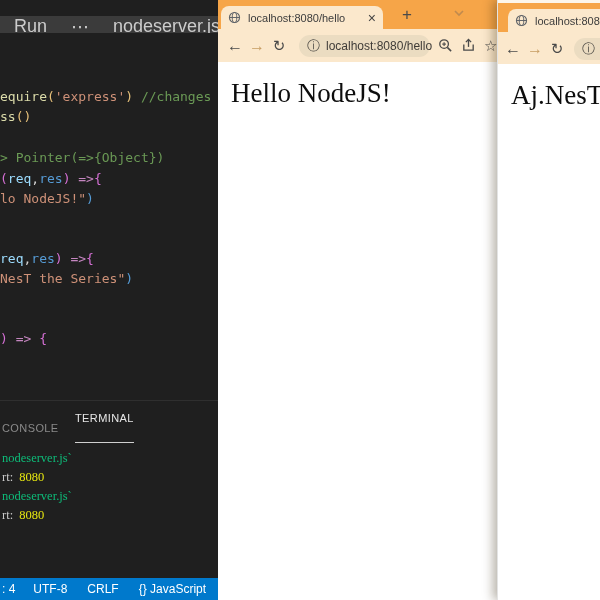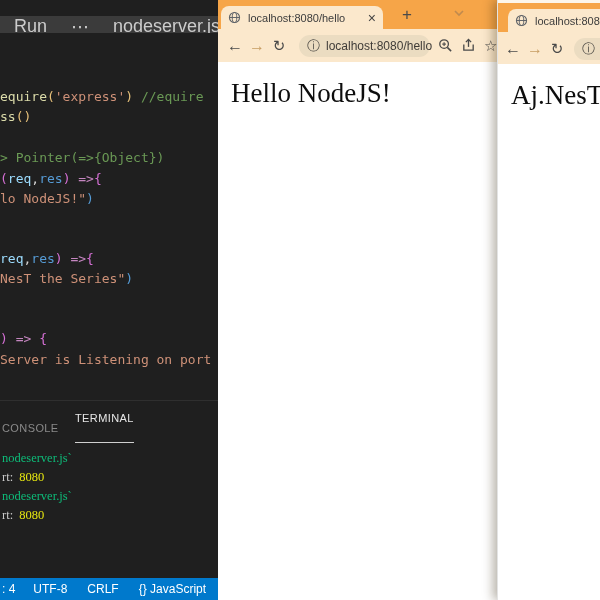--- a/index.html
+++ b/index.html
@@ -81,29 +81,28 @@
 
   <div class="vscode">
 
     <div class="vs-titlebar">
       <span class="vs-menu-run">Run</span>
       <span class="vs-menu-more">⋯</span>
       <span class="vs-title">nodeserver.js - AjNesTN</span>
     </div>
 
     <div class="vs-editor" id="code-lines">
-        <div class="tline" style="top: 56px;"><span style="color: rgb(220, 220, 170);">equire</span><span style="color: rgb(232, 194, 123);">(</span><span style="color: rgb(206, 145, 120);">'express'</span><span style="color: rgb(232, 194, 123);">)</span><span style="color: rgb(212, 212, 212);"> </span><span style="color: rgb(106, 153, 85);">//equire</span></div>
+        <div class="tline" style="top: 56px;"><span style="color: rgb(220, 220, 170);">equire</span><span style="color: rgb(232, 194, 123);">(</span><span style="color: rgb(206, 145, 120);">'express'</span><span style="color: rgb(232, 194, 123);">)</span><span style="color: rgb(212, 212, 212);"> </span><span style="color: rgb(106, 153, 85);">//changes</span></div>
         <div class="tline" style="top: 76px;"><span style="color: rgb(220, 220, 170);">ss</span><span style="color: rgb(232, 194, 123);">()</span></div>
         <div class="tline" style="top: 117px;"><span style="color: rgb(106, 153, 85);">&gt; Pointer(=&gt;{Object})</span></div>
         <div class="tline" style="top: 138px;"><span style="color: rgb(214, 112, 214);">(</span><span style="color: rgb(156, 220, 254);">req</span><span style="color: rgb(212, 212, 212);">,</span><span style="color: rgb(86, 156, 214);">res</span><span style="color: rgb(214, 112, 214);">)</span><span style="color: rgb(197, 134, 192);"> =&gt;</span><span style="color: rgb(214, 112, 214);">{</span></div>
         <div class="tline" style="top: 158px;"><span style="color: rgb(206, 145, 120);">lo NodeJS!"</span><span style="color: rgb(86, 156, 214);">)</span></div>
         <div class="tline" style="top: 218px;"><span style="color: rgb(156, 220, 254);">req</span><span style="color: rgb(212, 212, 212);">,</span><span style="color: rgb(86, 156, 214);">res</span><span style="color: rgb(214, 112, 214);">)</span><span style="color: rgb(197, 134, 192);"> =&gt;</span><span style="color: rgb(214, 112, 214);">{</span></div>
         <div class="tline" style="top: 238px;"><span style="color: rgb(206, 145, 120);">NesT the Series"</span><span style="color: rgb(86, 156, 214);">)</span></div>
         <div class="tline" style="top: 298px;"><span style="color: rgb(214, 112, 214);">)</span><span style="color: rgb(197, 134, 192);"> =&gt; </span><span style="color: rgb(214, 112, 214);">{</span></div>
-        <div class="tline" style="top: 319px;"><span style="color: rgb(206, 145, 120);">Server is Listening on port</span></div>
       </div>
 
     <div class="vs-panel">
       <div class="vs-panel-tabs">
         <span class="vs-tab-console">CONSOLE</span>
         <span class="vs-tab-terminal">TERMINAL</span>
       </div>
       <div class="vs-terminal" id="terminal-lines">
           <div class="tline"><span style="color: rgb(13, 188, 121);">nodeserver.js`</span></div>
           <div class="tline"><span style="color: rgb(204, 204, 204);">rt:  </span><span style="color: rgb(229, 229, 16);">8080</span></div>

